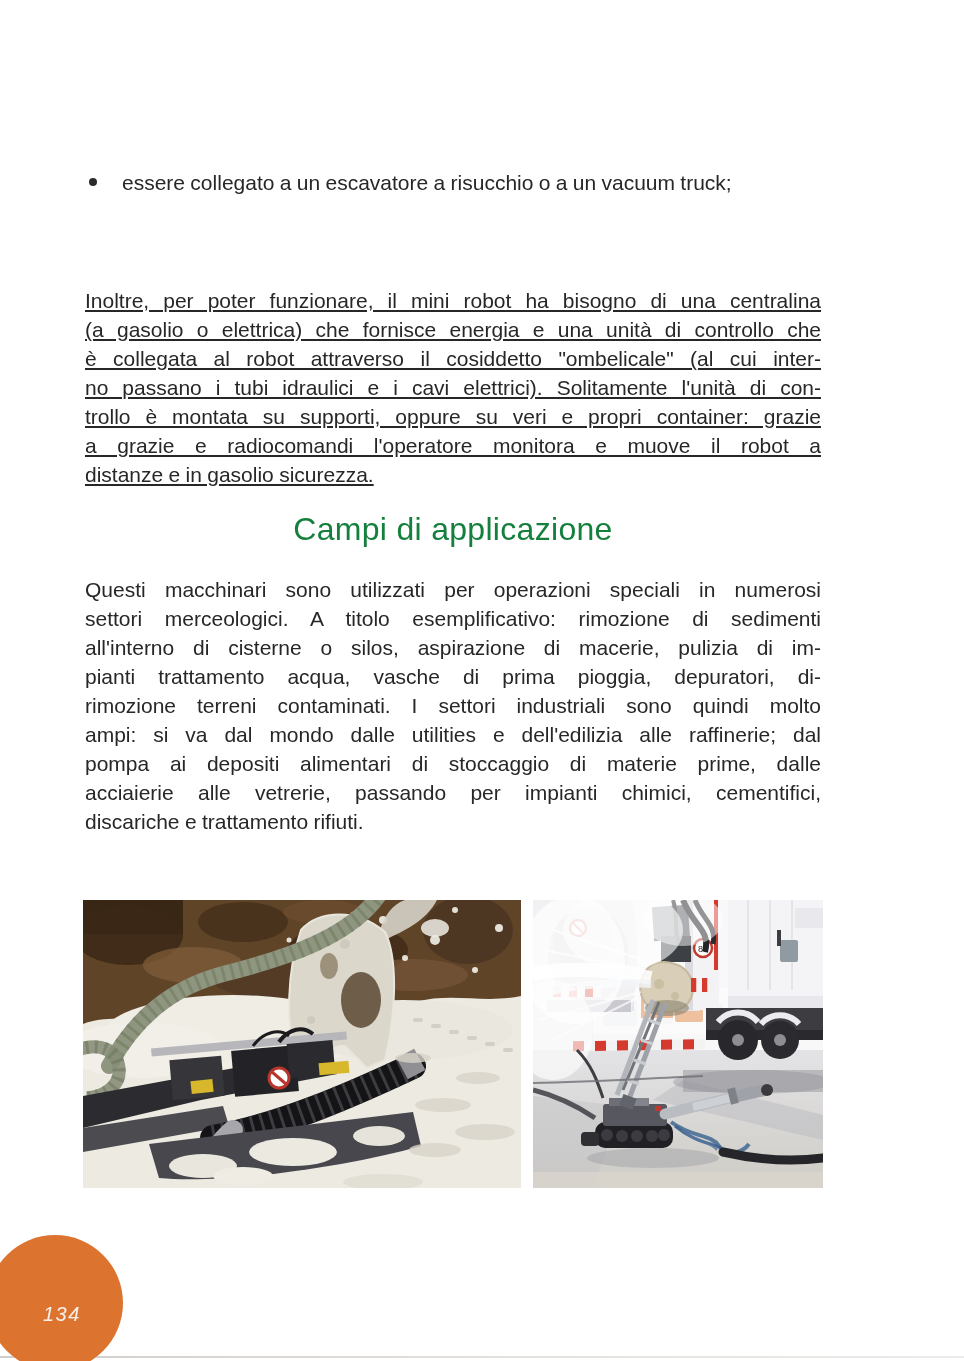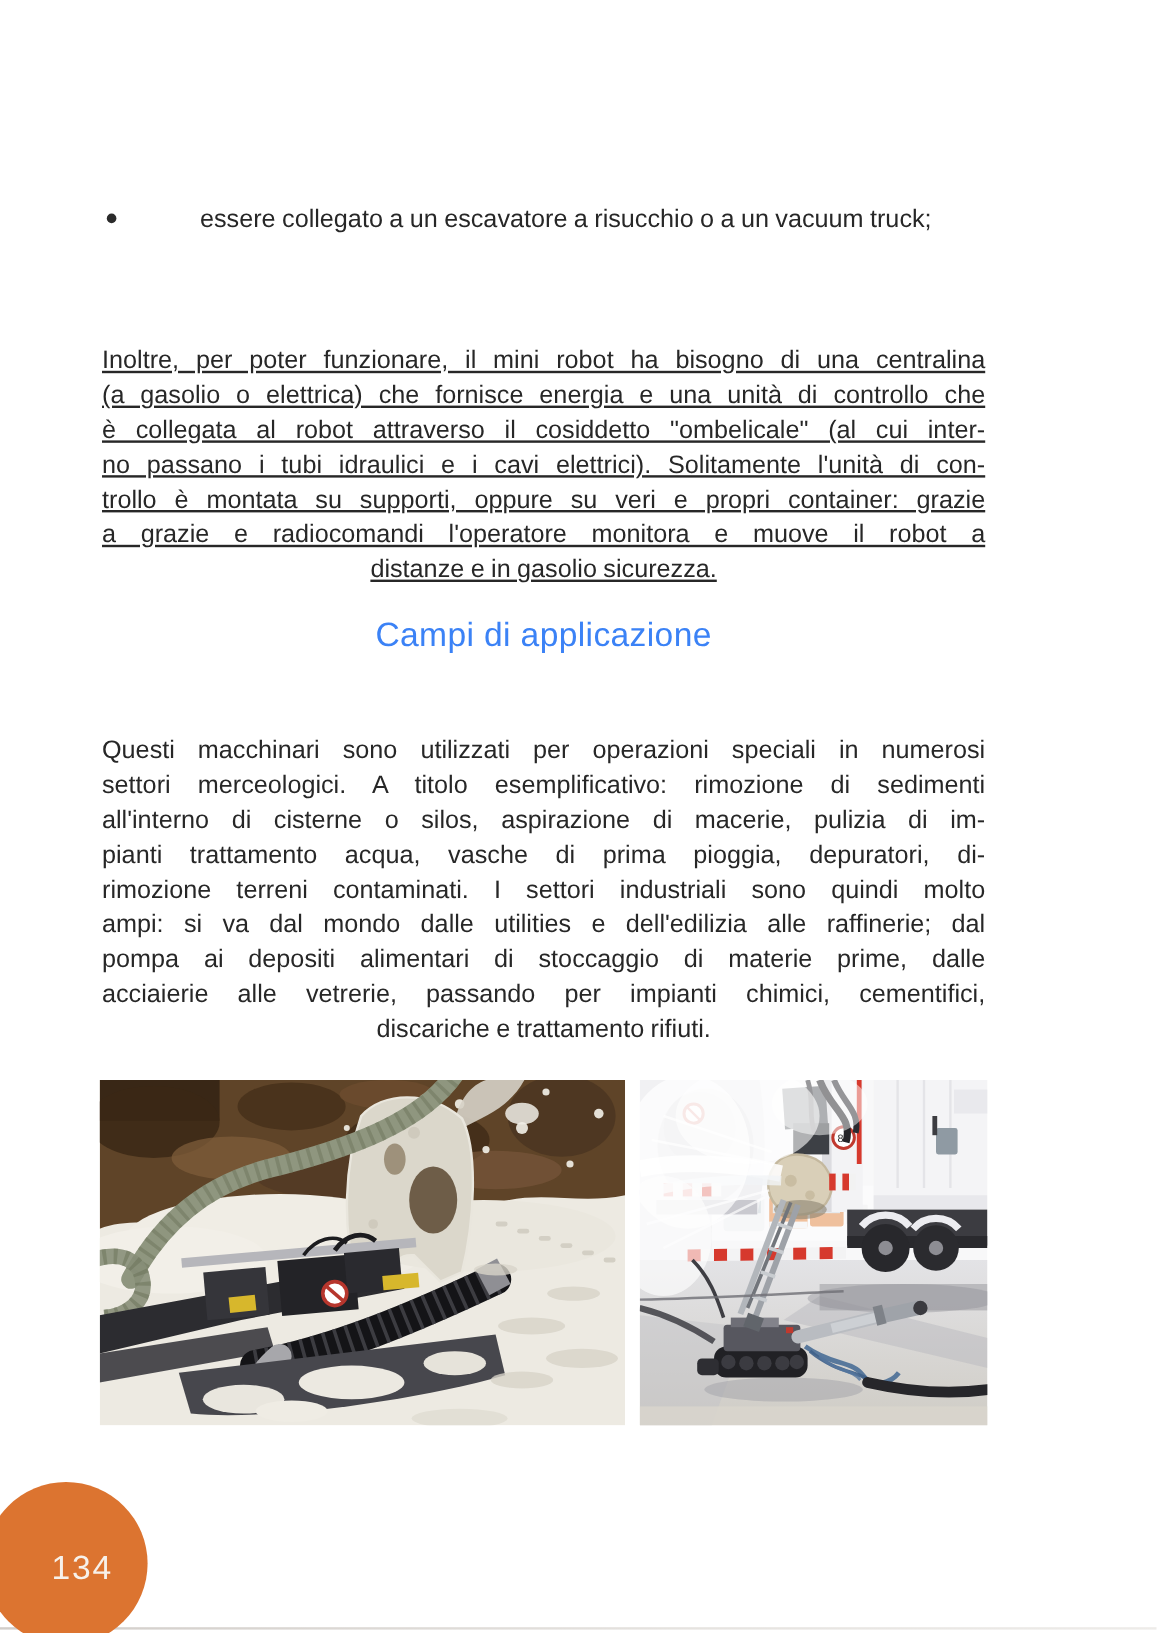--- a/index.html
+++ b/index.html
@@ -3,44 +3,44 @@
 <meta charset="utf-8">
 <style>
   html,body { margin:0; padding:0; background:#ffffff; }
   .page {
     position:relative; width:964px; height:1361px; background:#ffffff;
     font-family:"Liberation Sans", sans-serif; color:#272727; overflow:hidden;
   }
   .textcol { position:absolute; left:85px; width:736px; font-size:21px; line-height:29px; }
   .tline { height:29px; white-space:nowrap; word-spacing:-0.5px; overflow:visible; }
   .tline.just { text-align:justify; text-align-last:justify; -moz-text-align-last:justify; }
-  .tline.last { text-align:center; }
+  .tline.last { text-align:left; }
   .bullets { top:168px; }
   .bullet-item { position:relative; padding-left:37px; }
   .bullet-dot { position:absolute; left:4px; top:10px; width:8px; height:8px; border-radius:50%; background:#2b2b2b; }
   .para1 { top:286px;text-decoration:underline; }
   .heading {
     position:absolute; left:85px; top:512px; width:736px; margin:0;
-    font-size:28px; font-weight:normal; line-height:34px; text-align:center; color:#3b82f6;
+    font-size:32px; font-weight:normal; line-height:34px; text-align:center; color:#15803d;
     letter-spacing:0.3px; white-space:nowrap;
   }
-  .para2 { top:575px;margin-top:36px; }
+  .para2 { top:575px; }
   figure.photo { position:absolute; margin:0; padding:0; overflow:hidden; }
   .photo-left  { left:83px;  top:900px; width:438px; height:288px; }
   .photo-right { left:533px; top:900px; width:290px; height:288px; }
   figure.photo svg { display:block; width:100%; height:100%; }
   .bottom-edge { position:absolute; left:0; top:1356px; width:964px; height:2px;
     background:linear-gradient(to right,#b9b2ac,#d8d4cf 60%,#e4e1dd); opacity:0.65; }
   .page-circle {
     position:absolute; left:-13px; top:1235px; width:136px; height:136px;
     border-radius:50%;
   }
   .page-number {
-    position:absolute; left:56px; top:56px; font-size:28px; letter-spacing:1.5px;
-    color:#f7f1ea; font-weight:normal;
+    position:absolute; left:56px; top:68px; font-size:20px; letter-spacing:1.5px;
+    color:#f7f1ea; font-weight:normal;font-style:italic;
   }
 </style>
 </head>
 <body>
 
 <div class="page">
 
   <div class="textcol bullets">
     <div class="bullet-item">
       <span class="bullet-dot"></span>

